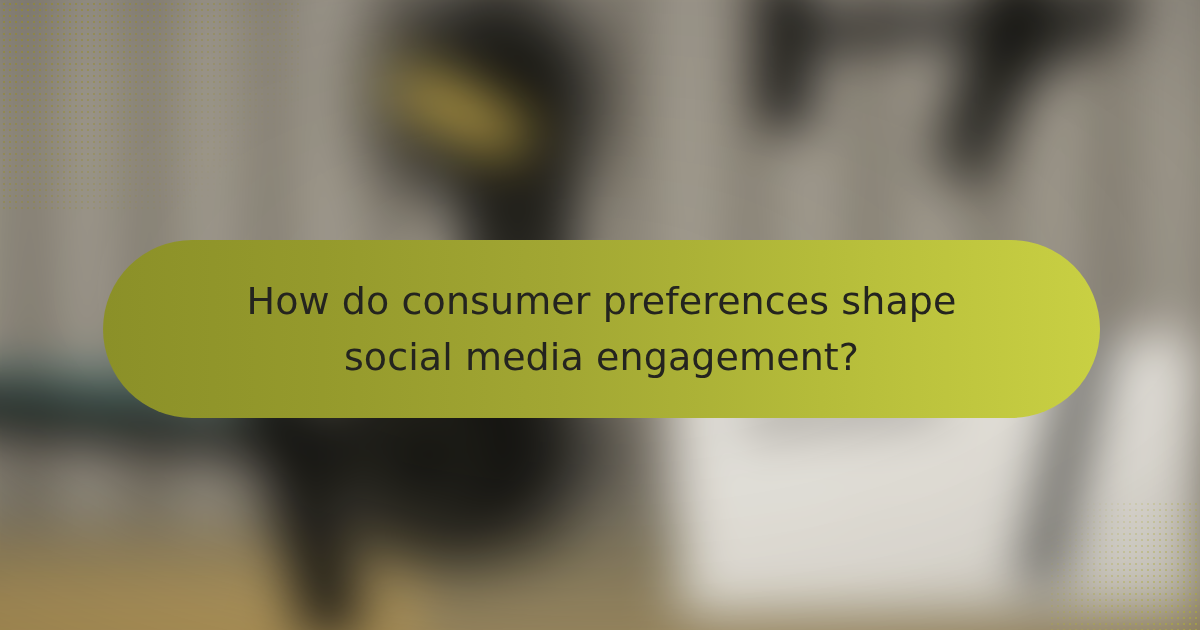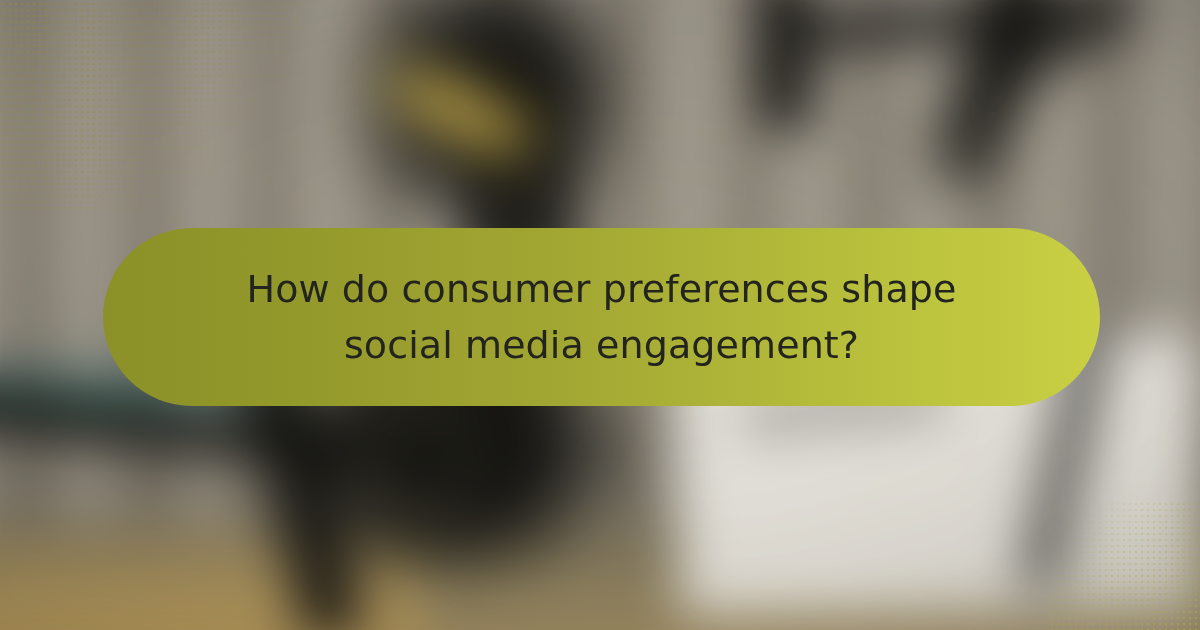--- a/index.html
+++ b/index.html
@@ -285,21 +285,21 @@
       rgba(0,0,0,0.98) 0%, rgba(0,0,0,0.5) 48%, rgba(0,0,0,0) 88%);
     mask-image: linear-gradient(315deg,
       rgba(0,0,0,0.98) 0%, rgba(0,0,0,0.5) 48%, rgba(0,0,0,0) 88%);
     opacity: 0.85;
   }
 
   
   .pill {
     position: absolute;
     left: 103px;
-    top: 228px;
+    top: 240px;
     width: 997px;
     height: 178px;
     border-radius: 89px;
     background: linear-gradient(90deg,
       #8b9028 0%,
       #959a2c 22%,
       #a2a733 46%,
       #b5bc3a 72%,
       #c9d043 100%);
     display: flex;

